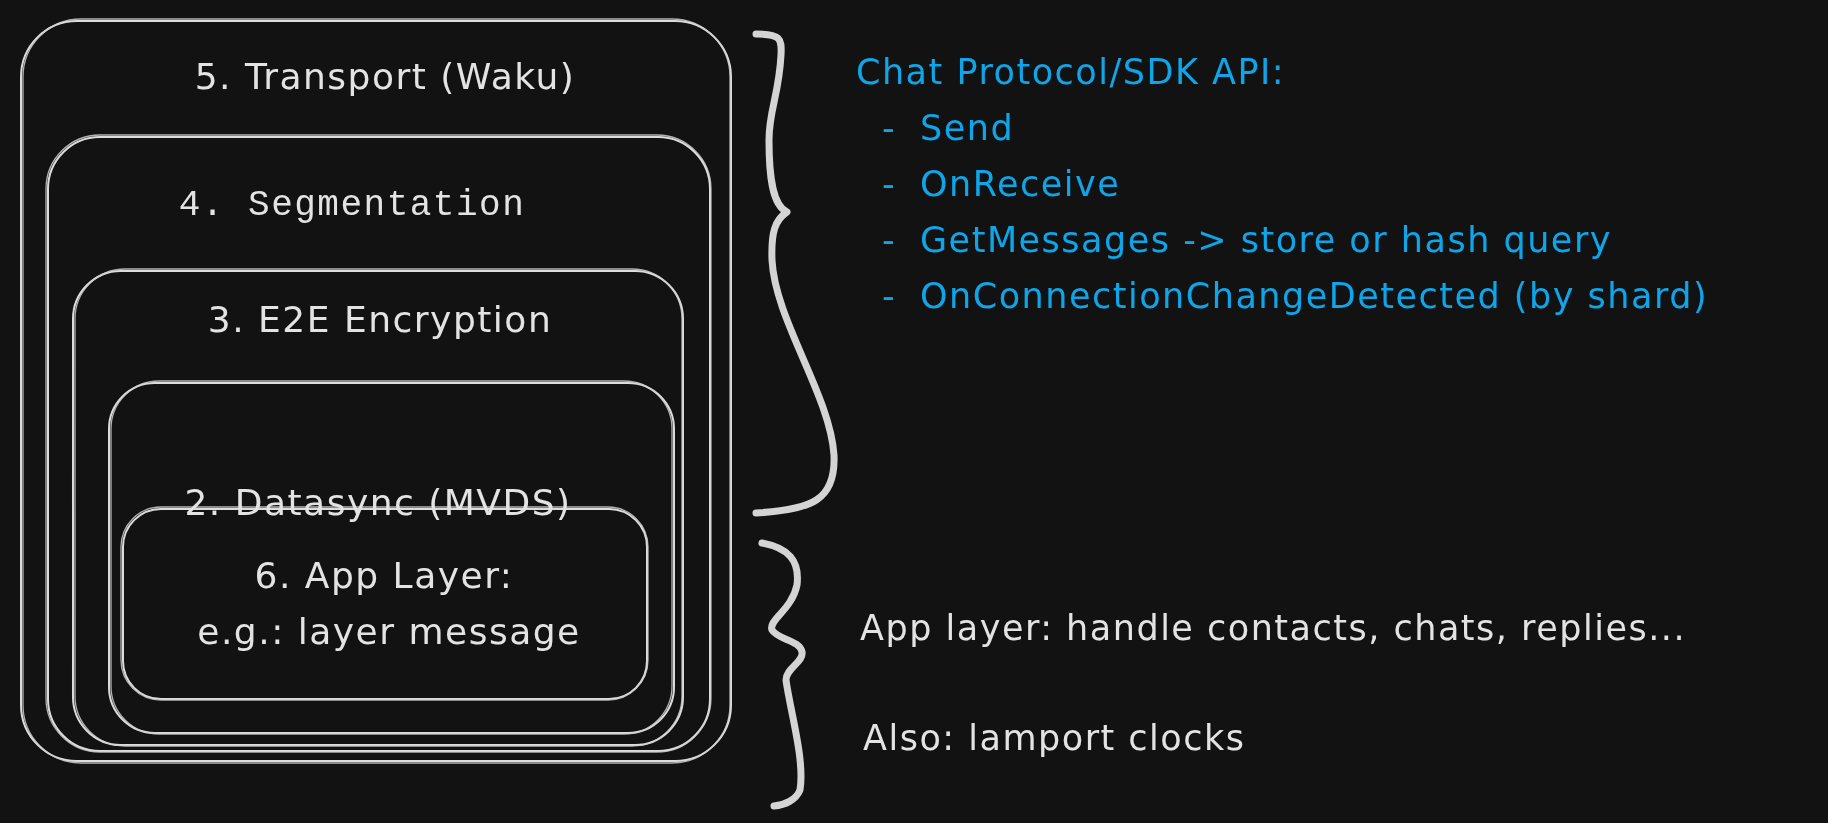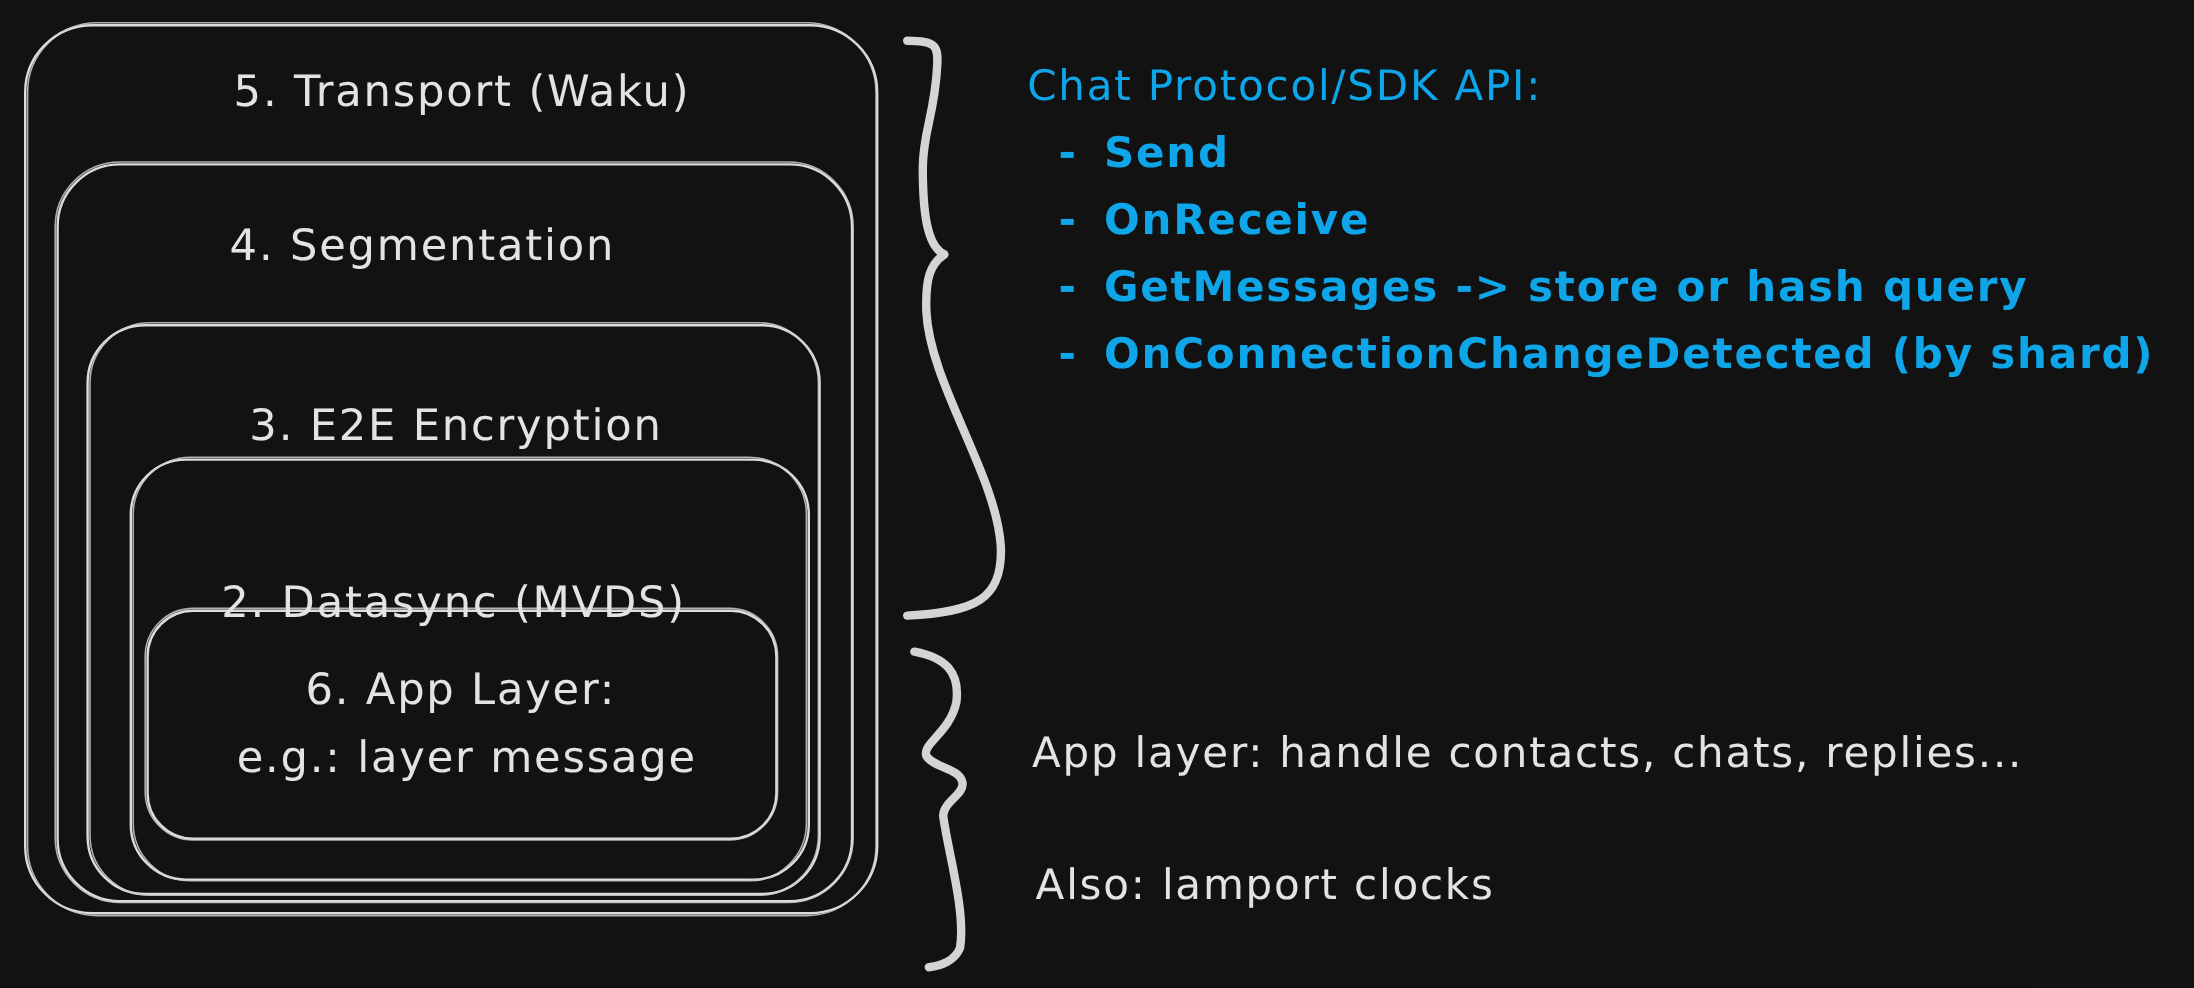--- a/index.html
+++ b/index.html
@@ -57,21 +57,20 @@
     left: 856px;
     top: 44px;
     font-size: 35px;
     line-height: 56px;
     letter-spacing: 1.5px;
     color: #0ea5e9;
   }
   .api-item {
     padding-left: 26px;
     white-space: nowrap;
-    font-weight: bold;
   }
   .api-item .dash {
     display: inline-block;
     width: 38px;
   }
   .app-note {
     position: absolute;
     left: 860px;
     top: 608px;
     font-size: 35px;
@@ -129,22 +128,22 @@
   <path class="brace" d="M 762 543
            C 788 548, 800 560, 797 585
            C 792 610, 768 620, 772 630
            C 778 640, 800 640, 802 652
            C 804 662, 786 668, 786 680
            C 790 710, 805 760, 800 790
            C 796 800, 785 805, 774 806"></path>
 </svg>
 
 <div class="label center" style="left:357px; top:59px;margin-left:28px;">5. Transport (Waku)</div>
-<div class="label center" style="left:352px; top:188px;">4. Segmentation</div>
-<div class="label center" style="left:380px; top:302px;margin-top:36px;">3. E2E Encryption</div>
+<div class="label center" style="left:352px; top:188px;font-family:Liberation Mono, monospace;">4. Segmentation</div>
+<div class="label center" style="left:380px; top:302px;">3. E2E Encryption</div>
 <div class="label center" style="left:378px; top:444px;margin-top:41px;">2. Datasync (MVDS)</div>
 <div class="label center" style="left:384px; top:558px;">6. App Layer:</div>
 <div class="label center" style="left:389px; top:614px;">e.g.: layer message</div>
 
 <div class="api-block">
   <div>Chat Protocol/SDK API:</div>
   <div class="api-item">
     <span class="dash">-</span><span>Send</span>
   </div>
   <div class="api-item">

